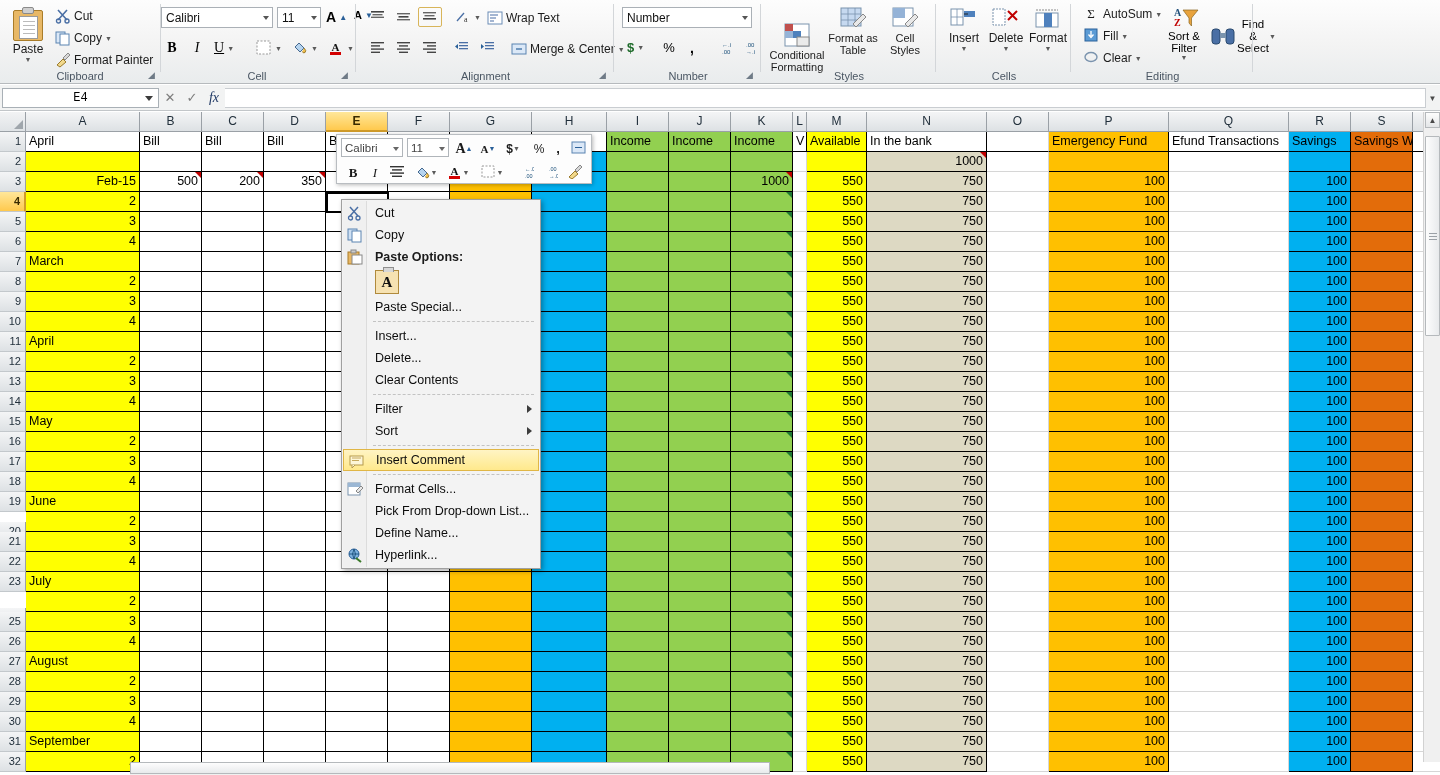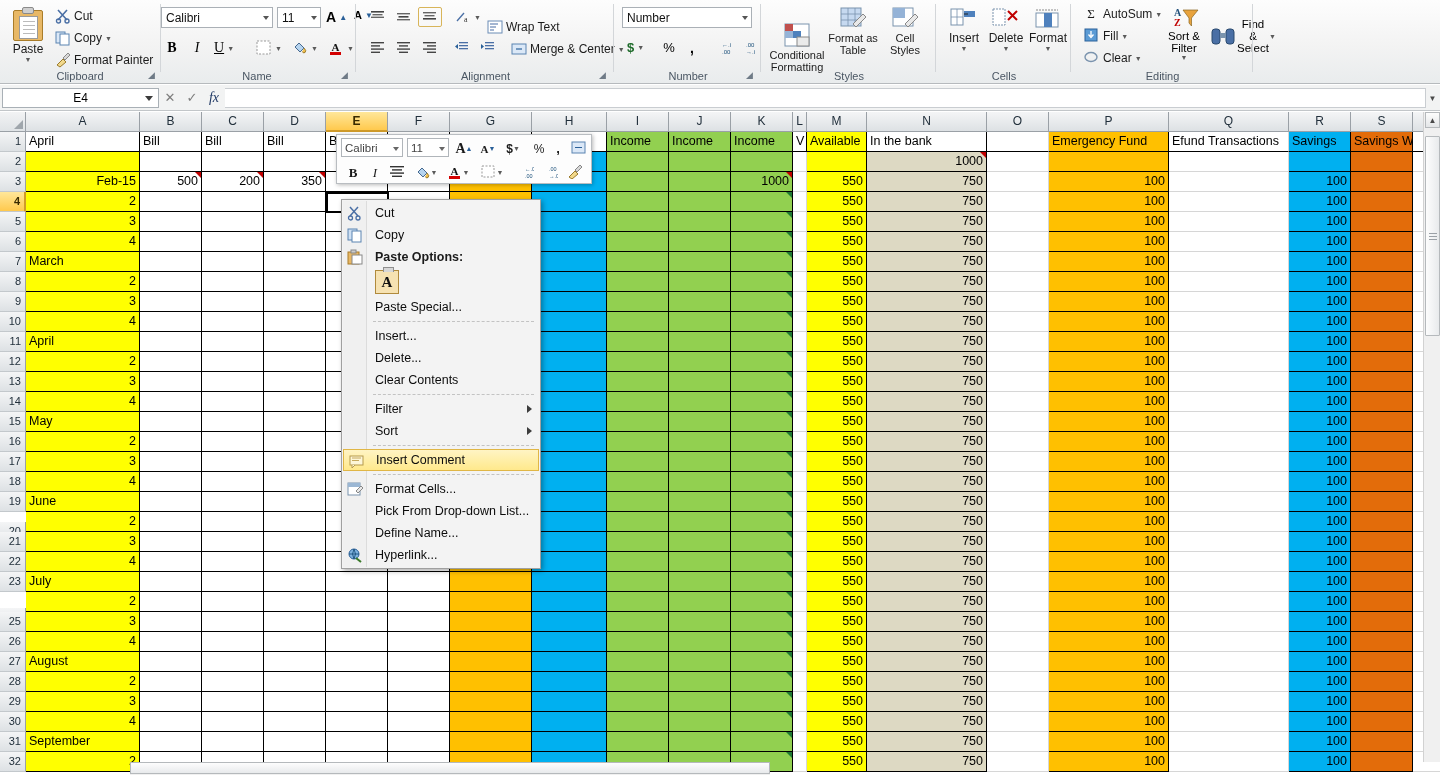--- a/index.html
+++ b/index.html
@@ -79,21 +79,21 @@
 
   
   #formula-bar {
     position: absolute; left: 0; top: 85px; width: 1440px; height: 26px;
     background: #f2f3f3; border-bottom: 1px solid #c2c6c9;
     display: flex; align-items: center;
   }
   #name-box {
     width: 157px; height: 20px; margin-left: 2px; background: #fff;
     border: 1px solid #a9b0b6; display: flex; align-items: center; justify-content: center;
-    position: relative; font-size: 12px;
+    position: relative; font-size: 12px; font-family: Liberation Mono, monospace;
   }
   #name-box .cb-arrow {
     position: absolute; right: 5px; top: 50%; margin-top: -2px;
     border-left: 4px solid transparent; border-right: 4px solid transparent;
     border-top: 5px solid #3b3b3b;
   }
   .fb-btn {
     width: 22px; height: 22px; display: flex; align-items: center; justify-content: center;
     color: #7d7d7d; font-size: 13px;
   }
@@ -349,21 +349,21 @@
     <div class="mini-btn" style="left:164px;top:38px">
       <span class="ico">
         <svg width="15" height="15" viewBox="0 0 15 15">
             <text x="7.5" y="11" text-anchor="middle" font-size="11" font-weight="bold" fill="#111" font-family="serif">A</text>
             <rect x="2" y="12" width="11" height="3" fill="#d30000"></rect>
           </svg>
       </span>
       <span class="caret">▼</span>
     </div>
 
-    <div class="gtitle">Name</div>
+    <div class="gtitle">Cell</div>
     <div class="dlg"></div>
   </div>
   <div class="gsep" style="left:355px"></div>
 
   <div class="rgroup" style="left:360px;width:251px">
     <div class="mini-btn" style="left:6px;top:7px;width:24px;justify-content:center">
       <span class="ico"><svg width="15" height="15" viewBox="0 0 15 15">
             <rect x="1" y="2" width="13" height="1.6" fill="#444"></rect>
             <rect x="2.5" y="5" width="10" height="1.4" fill="#666"></rect>
             <rect x="1" y="7.6" width="13" height="1.4" fill="#666"></rect>
@@ -383,21 +383,21 @@
             <rect x="1" y="9" width="13" height="1.6" fill="#444"></rect>
           </svg></span>
     </div>
     <div class="mini-btn" style="left:92px;top:7px">
       <span class="ico"><svg width="16" height="16" viewBox="0 0 16 16">
             <path d="M2 12 L9 4" stroke="#4a6fa5" stroke-width="1.4"></path>
             <text x="9" y="13" font-size="8" fill="#333" font-family="serif">a</text>
           </svg></span>
       <span class="caret">▼</span>
     </div>
-    <div class="mini-btn" style="left:124px;top:17px">
+    <div class="mini-btn" style="left:124px;top:8px">
       <span class="ico"><svg width="16" height="16" viewBox="0 0 16 16">
             <rect x="1" y="2" width="14" height="12" fill="#fff" stroke="#6b8cb5"></rect>
             <path d="M3 5 H11 M3 8 H9 M3 11 H7" stroke="#4a6fa5" stroke-width="1.1"></path>
           </svg></span>
       <span class="btn-lbl">Wrap Text</span>
     </div>
 
     <div class="mini-btn" style="left:6px;top:38px;width:24px;justify-content:center">
       <span class="ico"><svg width="15" height="15" viewBox="0 0 15 15">
             <rect x="1" y="2" width="13" height="1.4" fill="#444"></rect>

